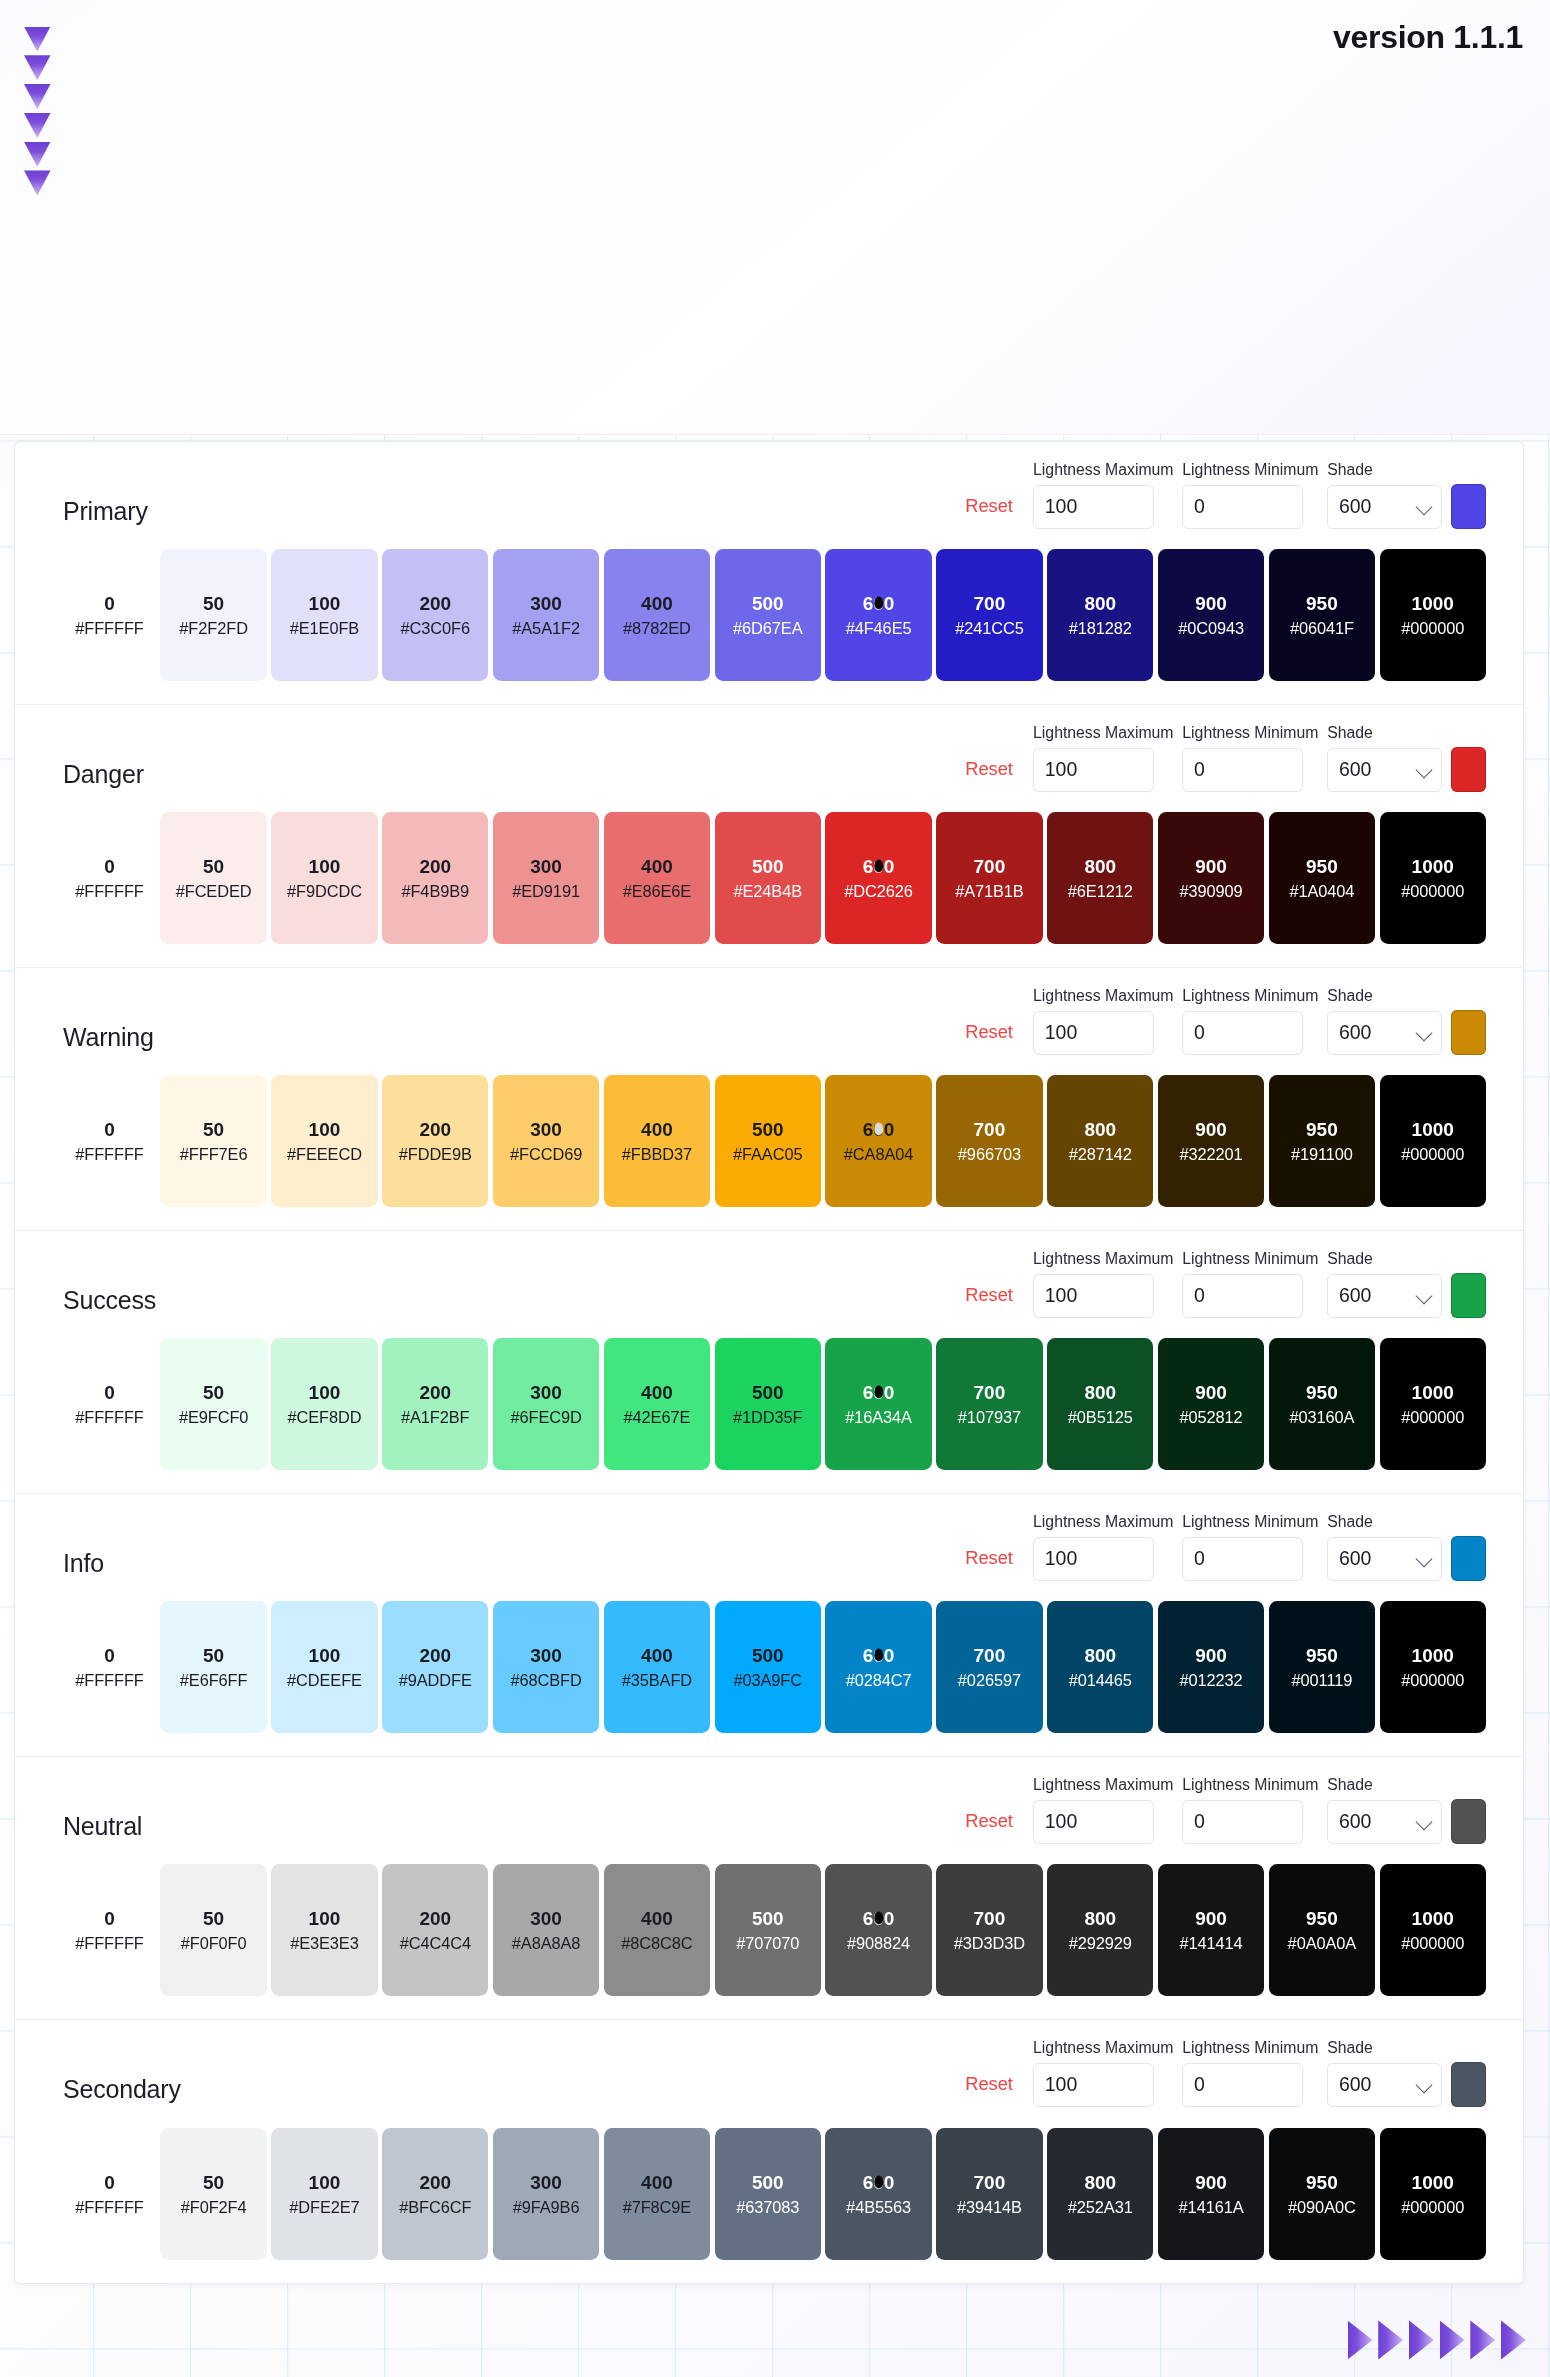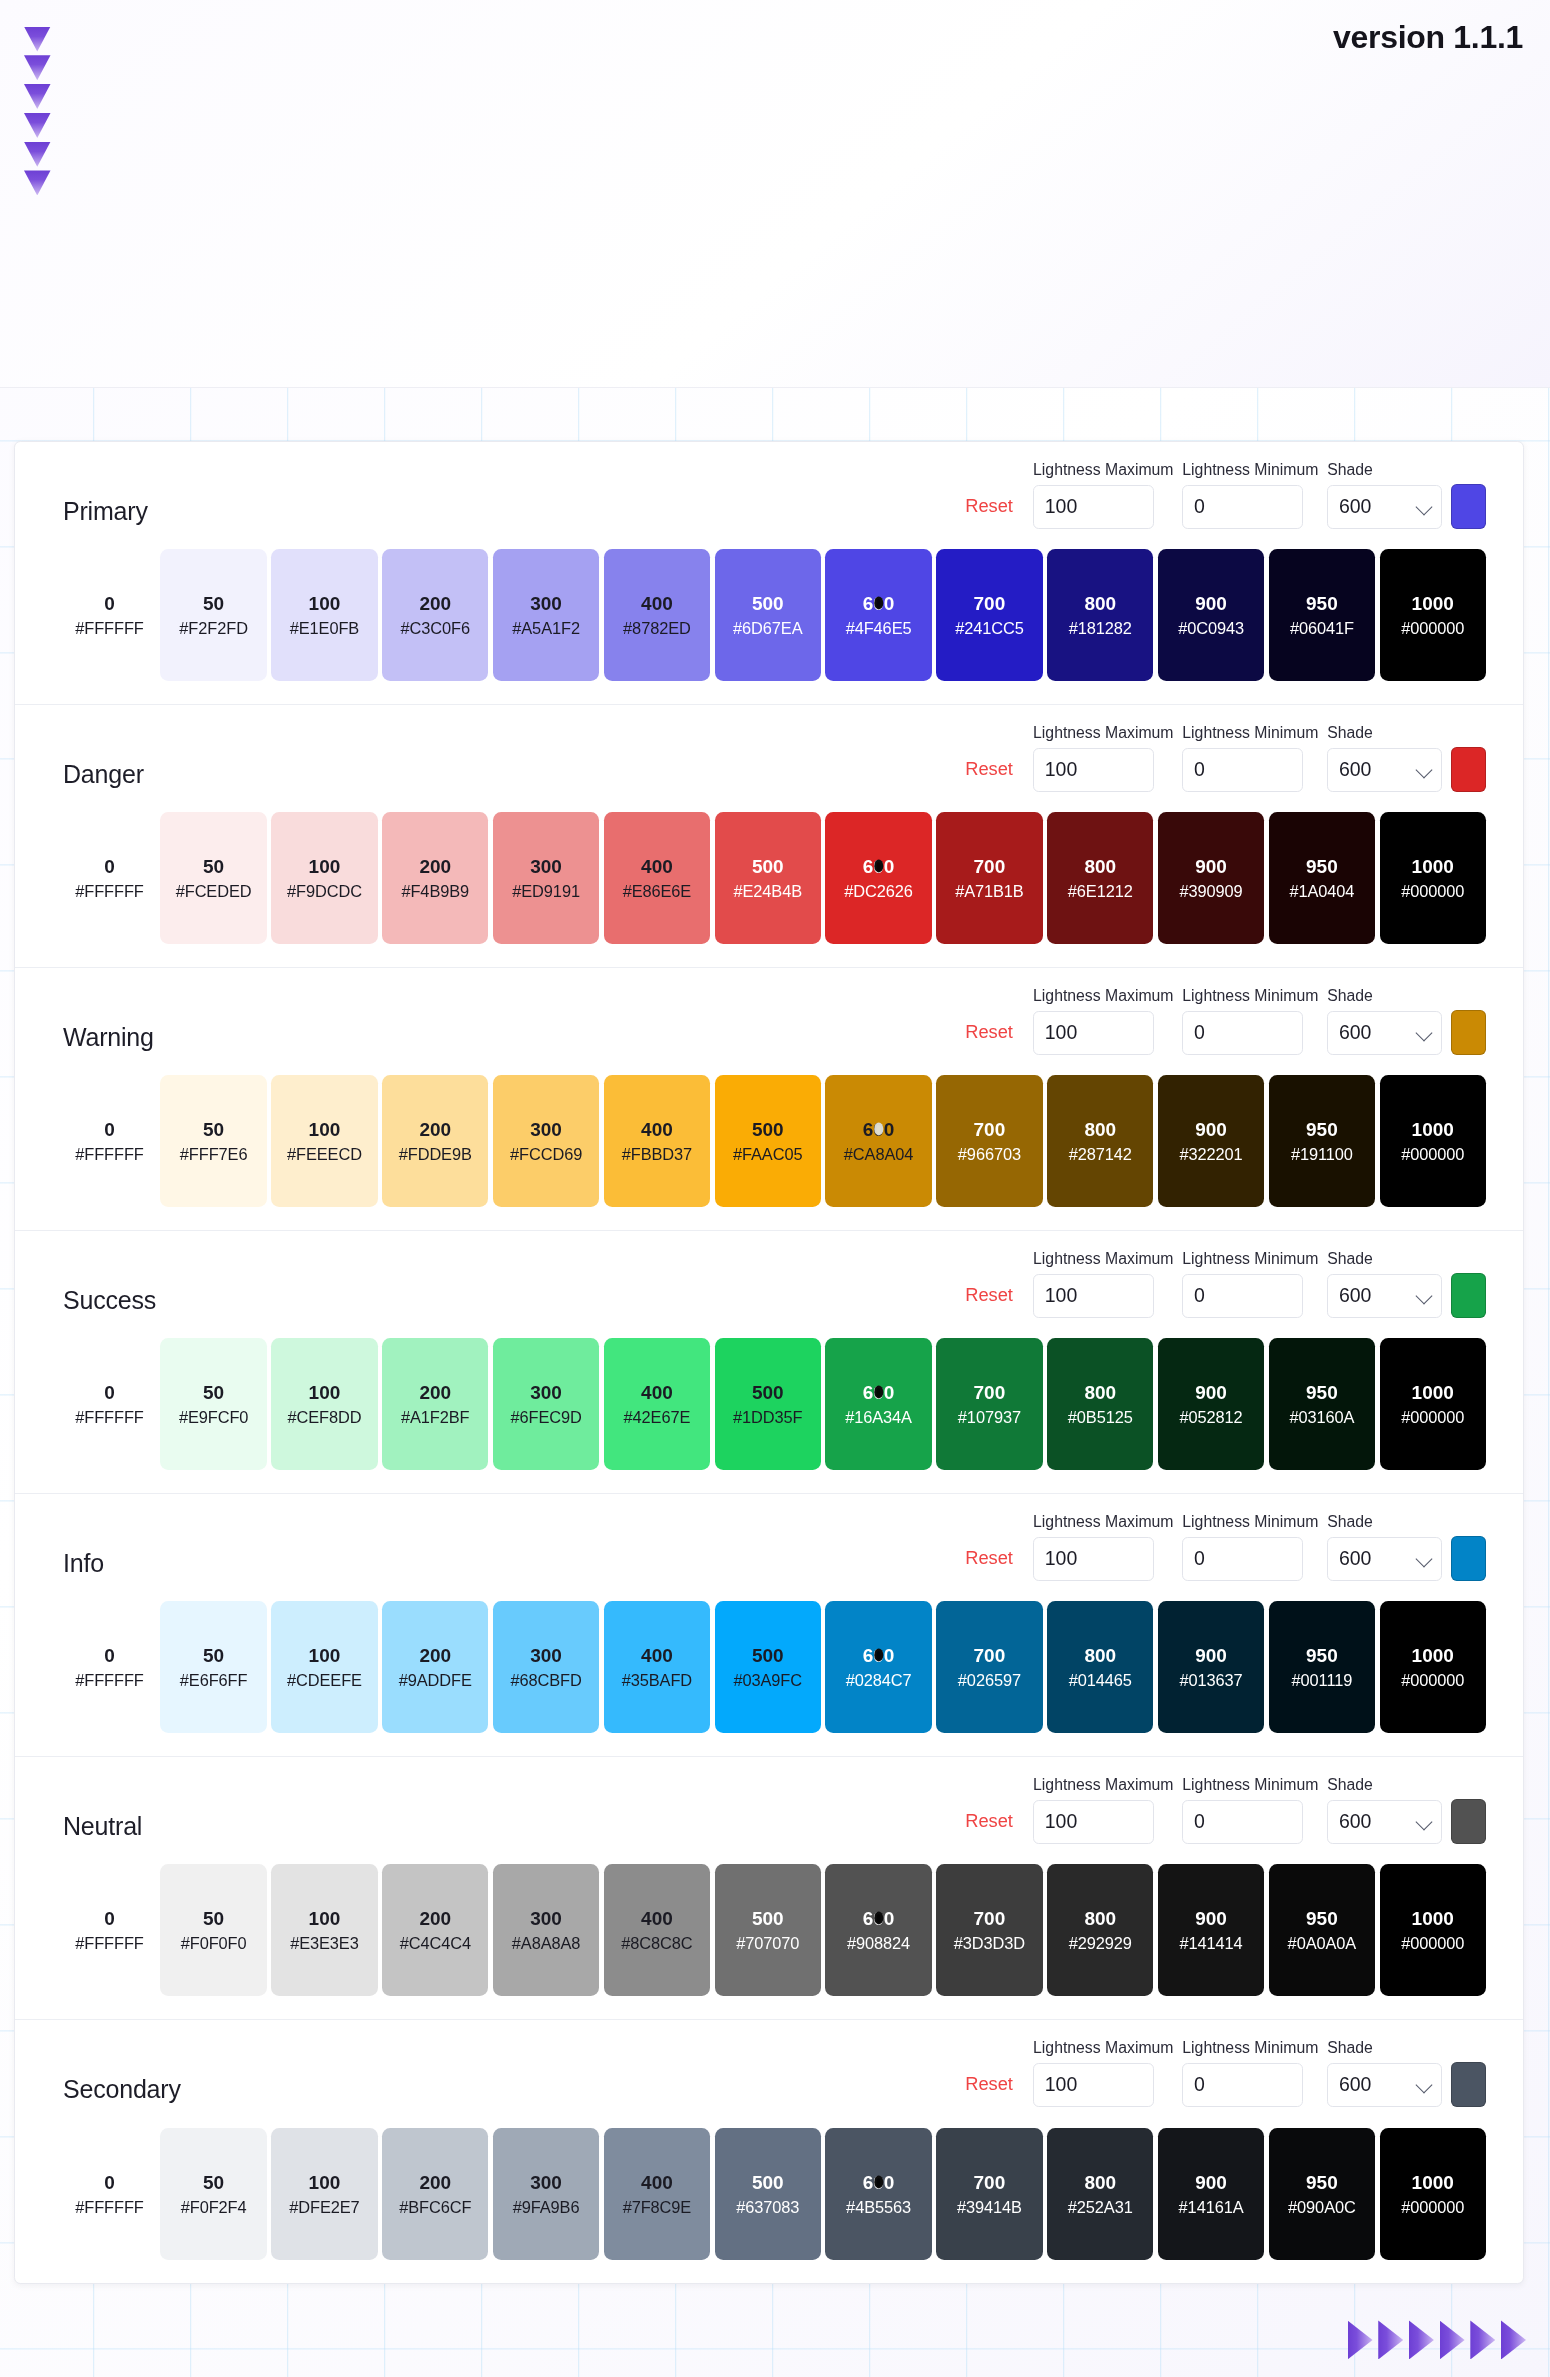--- a/index.html
+++ b/index.html
@@ -30,21 +30,21 @@
     background-size: 97px 106px;
     background-position: -3.8px 16.4px;
     pointer-events: none;
     z-index: 0;
   }
 
   
   .header {
     position: relative;
     z-index: 3;
-    height: 388px;
+    height: 435px;
     background: linear-gradient(140deg, #fcfbff 0%, #ffffff 55%, #f6f4fd 100%);
     border-bottom: 1.3px solid #eeeef4;
     overflow: hidden;
   }
 
   .version {
     position: absolute;
     top: 19px;
     right: 28px;
     font-size: 32px;
@@ -630,21 +630,21 @@
           <div class="sw" style="background: rgb(2, 101, 151); color: rgb(255, 255, 255);">
             <div class="sw-num">700</div>
             <div class="sw-hex">#026597</div>
           </div>
           <div class="sw" style="background: rgb(1, 68, 101); color: rgb(255, 255, 255);">
             <div class="sw-num">800</div>
             <div class="sw-hex">#014465</div>
           </div>
           <div class="sw" style="background: rgb(1, 34, 50); color: rgb(255, 255, 255);">
             <div class="sw-num">900</div>
-            <div class="sw-hex">#013637</div>
+            <div class="sw-hex">#012232</div>
           </div>
           <div class="sw" style="background: rgb(0, 17, 25); color: rgb(255, 255, 255);">
             <div class="sw-num">950</div>
             <div class="sw-hex">#001119</div>
           </div>
           <div class="sw" style="background: rgb(0, 0, 0); color: rgb(255, 255, 255);">
             <div class="sw-num">1000</div>
             <div class="sw-hex">#000000</div>
           </div>
         </div>

